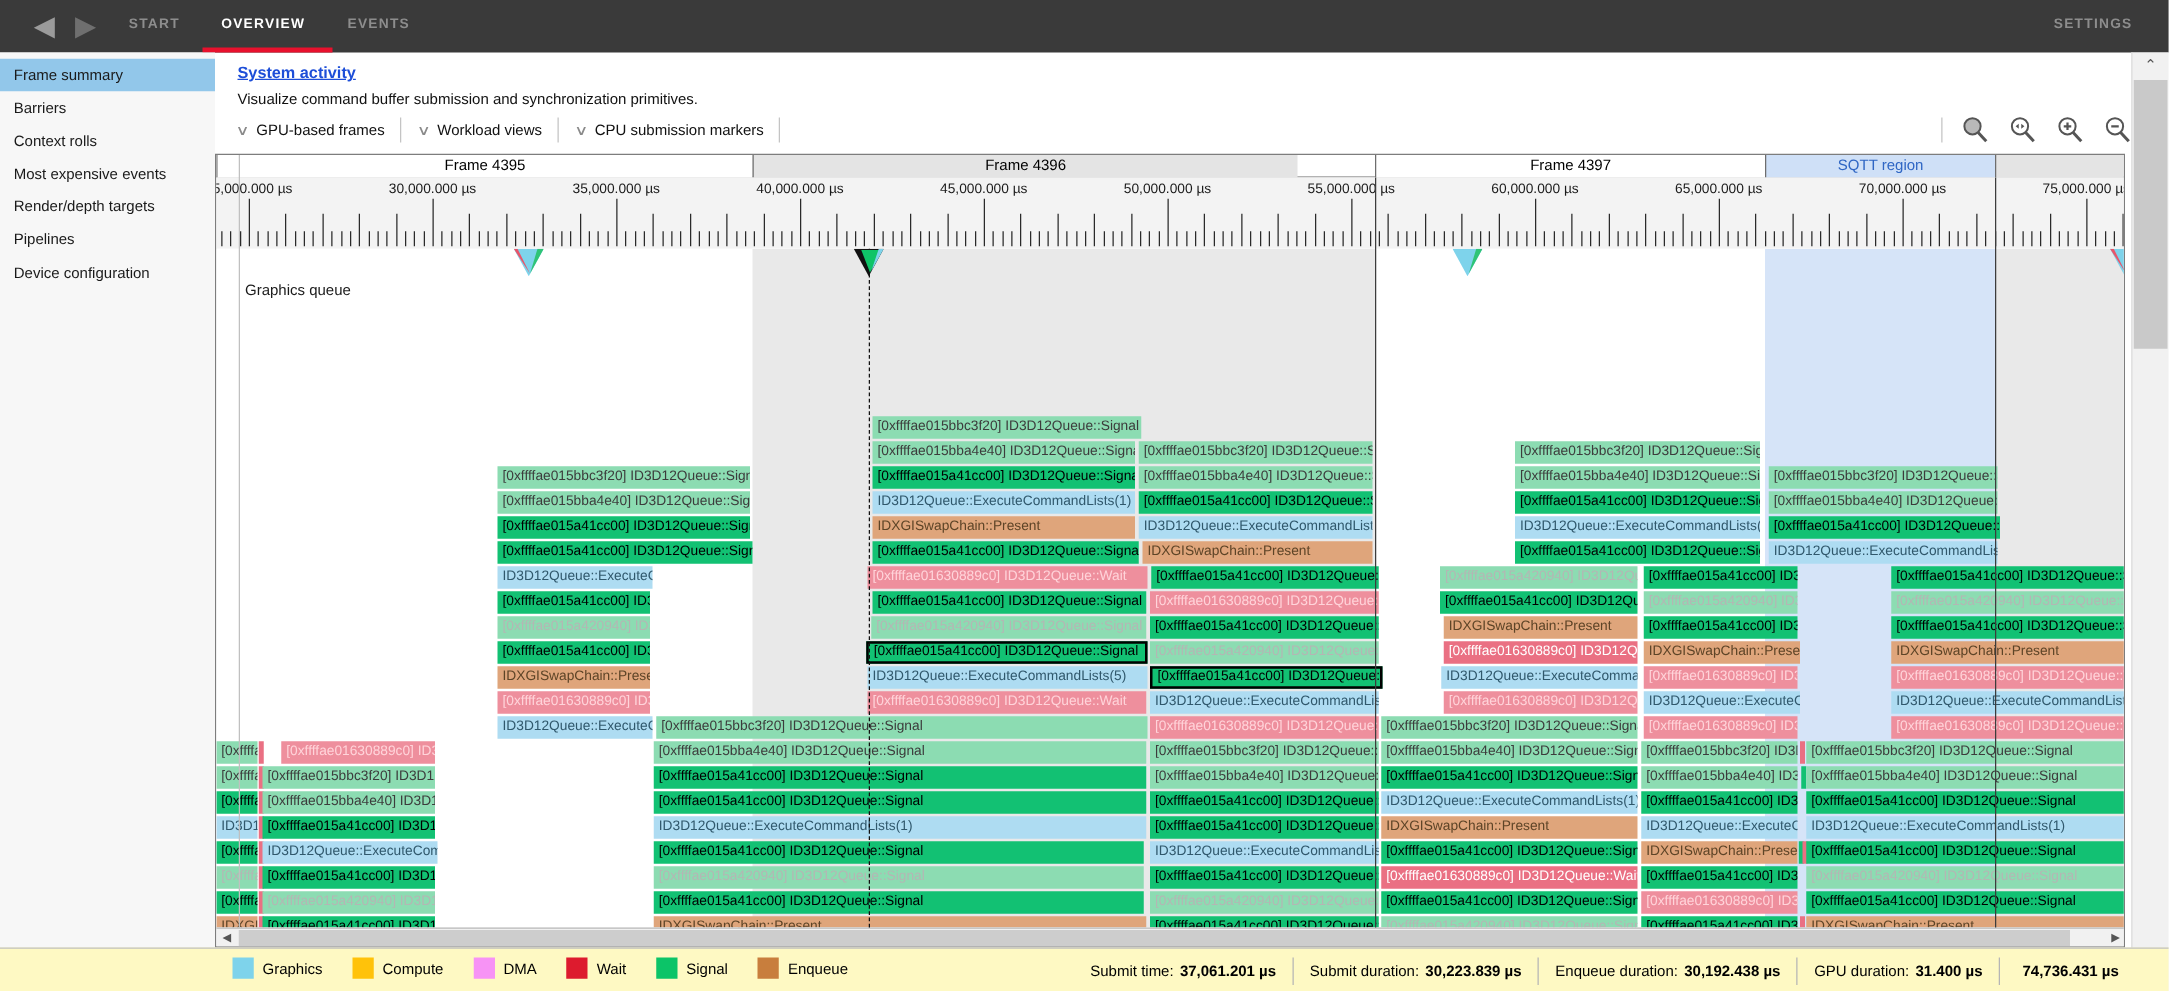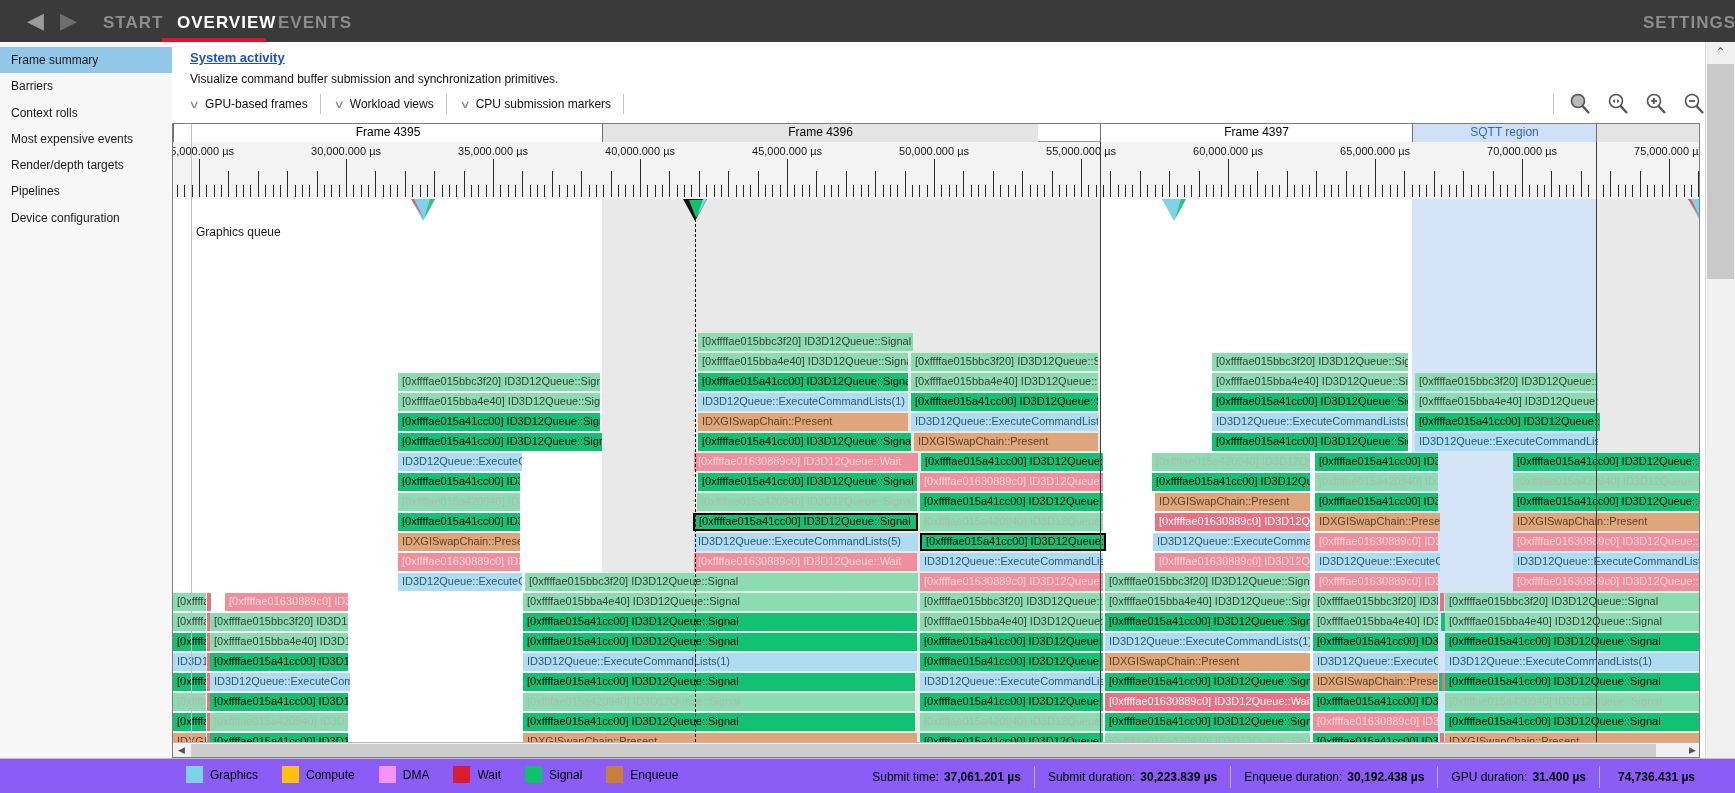--- a/index.html
+++ b/index.html
@@ -2,21 +2,21 @@
 <html><head>
 <meta charset="utf-8">
 <style>
   * { margin:0; padding:0; box-sizing:border-box; }
   html,body { width:1735px; height:793px; font-family:"Liberation Sans",sans-serif; background:#fff; overflow:hidden; position:relative; }
 
   
   #navbar { position:absolute; left:0; top:0; width:1735px; height:42px; background:#3a3a3a; }
   .nav-arrow { position:absolute; top:9px; font-size:22px; line-height:24px; color:#9b9b9b; cursor:pointer; }
   #nav-fwd { color:#6f6f6f; }
-  .nav-item { position:absolute; top:13px; font-size:17px; font-weight:bold; letter-spacing:1px; color:#8d8d8d; cursor:pointer; }
+  .nav-item { position:absolute; top:13px; font-size:11px; font-weight:bold; letter-spacing:1px; color:#8d8d8d; cursor:pointer; }
   .nav-item.active { color:#ffffff; }
   #nav-underline { position:absolute; left:162px; top:38px; width:104px; height:4px; background:#e8112d; }
 
   
   #sidebar { position:absolute; left:0; top:42px; width:172px; height:751px; background:#f7f7f7; }
   .side-item { position:relative; height:27px; line-height:27px; padding-left:11px; font-size:12px; color:#1a1a1a; cursor:pointer; white-space:nowrap; }
   .side-item.sel { background:#92c7ea; }
 
   
   #page-title { position:absolute; left:190px; top:50px; font-size:13px; font-weight:bold; color:#1d4ed8;text-decoration:underline; }
@@ -54,21 +54,21 @@
   #hscroll { position:absolute; left:0; top:618px; width:1528px; height:16px; background:#f1f1f1; border-top:1px solid #b9b9b9; }
   .hs-btn { position:absolute; top:0; width:17px; height:15px; font-size:9px; color:#555; text-align:center; line-height:15px; cursor:pointer; }
   #hs-thumb { position:absolute; left:18px; top:1px; width:1465px; height:13px; background:#cdcdcd; cursor:pointer; }
 
   
   #vscroll { position:absolute; right:0; top:42px; width:30px; height:751px; background:#f1f1f1; border-left:1px solid #dcdcdc; }
   .vs-btn { position:absolute; left:0; width:29px; height:20px; color:#555; font-size:12px; text-align:center; line-height:20px; cursor:pointer; }
   #vs-thumb { position:absolute; left:1px; top:22px; width:27px; height:215px; background:#c9c9c9; cursor:pointer; }
 
   
-  #bottom-bar { position:absolute; left:0; top:758px; width:1735px; height:35px; background:#8b5cf6; border-top:1px solid #c0c0c0; }
+  #bottom-bar { position:absolute; left:0; top:758px; width:1735px; height:35px; background:#fef9c3; border-top:1px solid #c0c0c0; }
   #legend { position:absolute; left:186px; top:7px; display:flex; align-items:center; }
   .lg-item { display:flex; align-items:center; margin-right:24px; }
   .lg-sw { width:17px; height:17px; margin-right:7px; }
   .lg-lb { font-size:12px; color:#000; }
   #stats { position:absolute; right:40px; top:7px; display:flex; align-items:center; }
   .st-item { display:flex; align-items:center; font-size:12px; color:#000; white-space:nowrap; }
   .st-item b { margin-left:5px; }
   .st-sep { width:1px; height:22px; background:#b5b5b5; margin:0 13px; }
 </style>
 </head>

